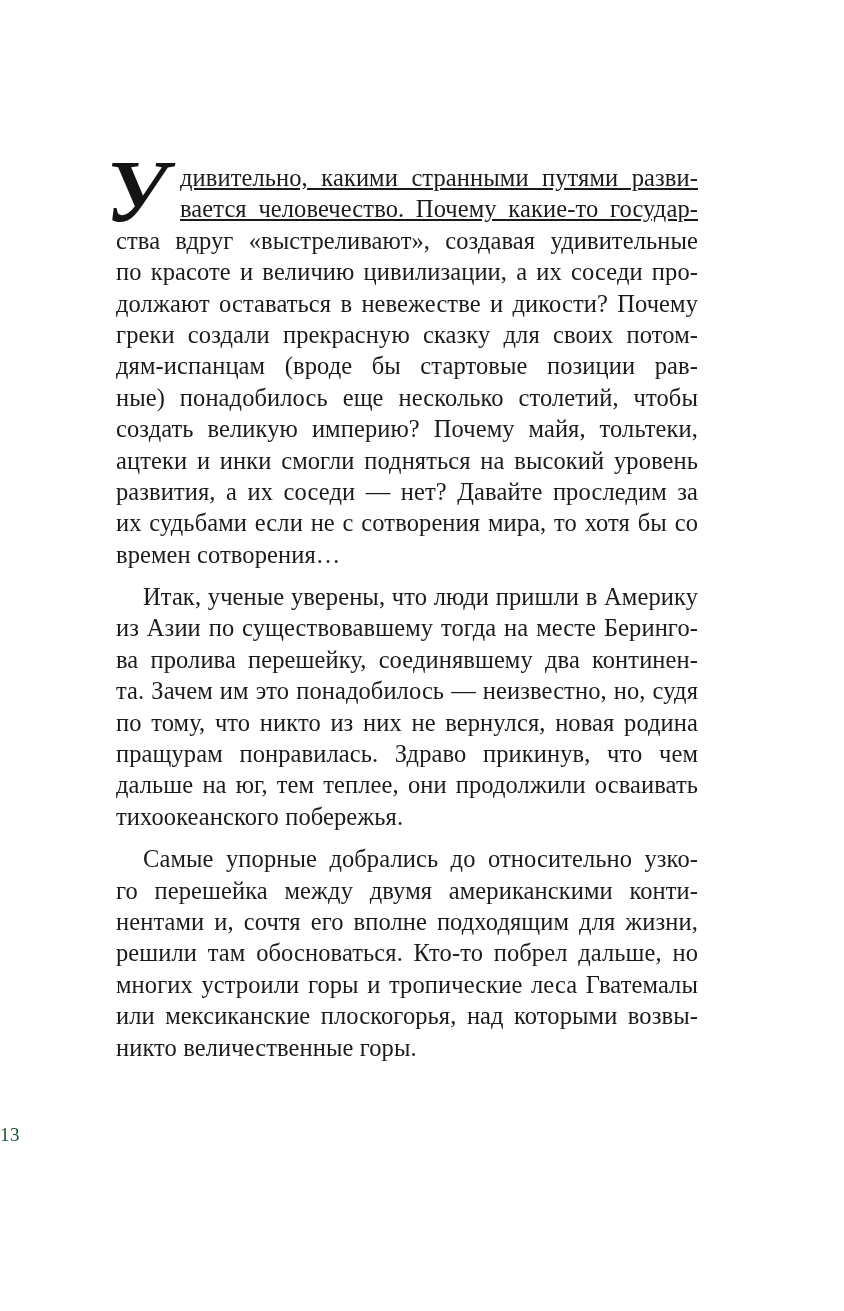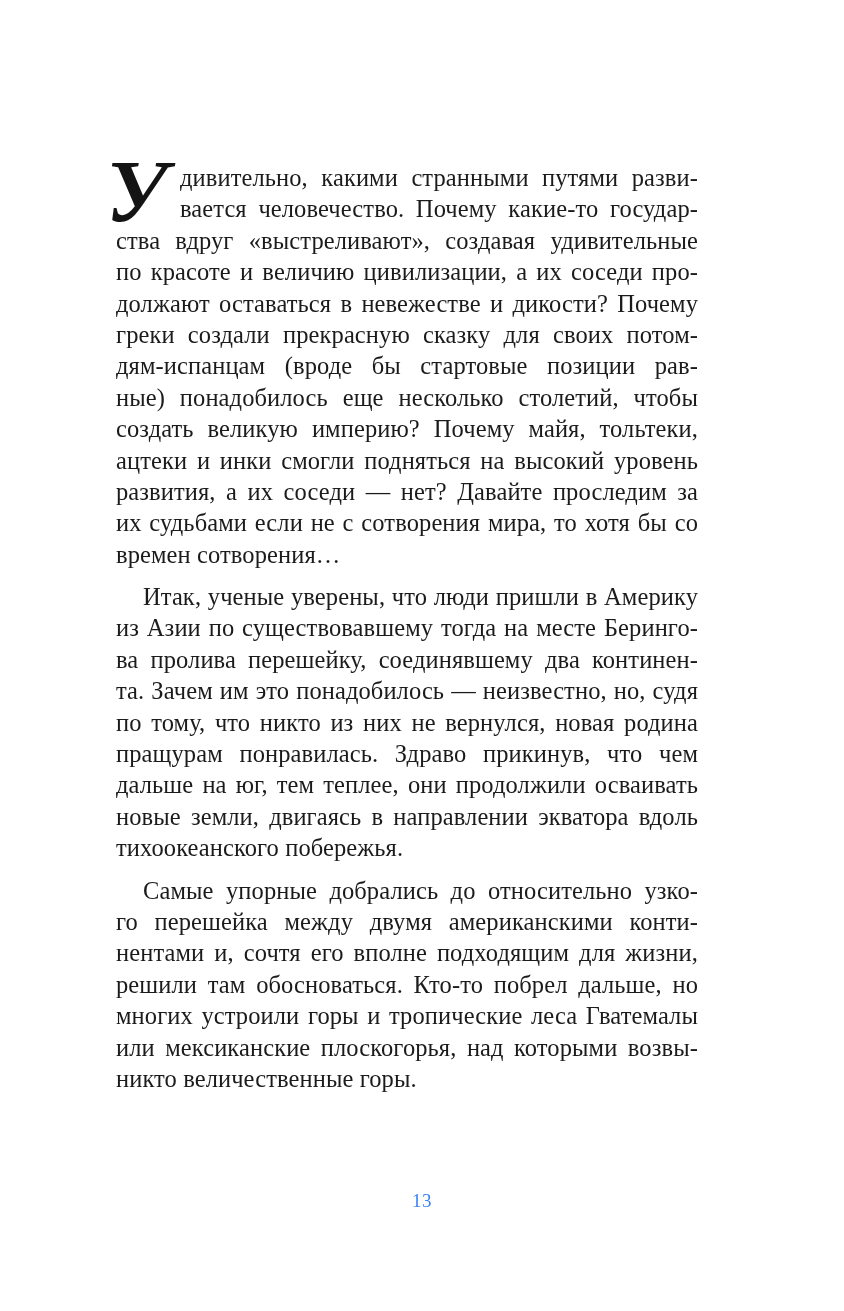--- a/index.html
+++ b/index.html
@@ -31,44 +31,44 @@
     text-align: justify;
     text-align-last: justify;
     height: 31.4px;
     white-space: nowrap;
   }
   .line.end {
     text-align-last: left;
   }
   .line.cap {
     padding-left: 64px;
+    text-decoration: underline;
   }
   .line.start {
     text-indent: 27px;
     margin-top: 11px;
   }
   .dropcap {
     position: absolute;
     left: 106px;
     top: 148px;
     font-size: 88px;
     line-height: 1;
     font-style: italic;
     font-weight: bold;
     color: #141414;
     font-family: "Liberation Serif", "DejaVu Serif", serif;
   }
   .pagenum {
     position: absolute;
     left: 0;
     right: 0;
-    top: 1190px;
-    text-align: center;
+    top: 1124px;
     font-size: 19px;
-    color: #3b82f6;
+    color: #14532d;
     letter-spacing: 0.5px;
   }
 </style>
 </head>
 <body>
 
 <div class="page">
 
   <div class="dropcap">У</div>
 
@@ -87,21 +87,20 @@
     <p class="line">их судьбами если не с сотворения мира, то хотя бы со</p>
     <p class="line end">времен сотворения…</p>
 
     <p class="line start">Итак, ученые уверены, что люди пришли в Америку</p>
     <p class="line">из Азии по существовавшему тогда на месте Беринго-</p>
     <p class="line">ва пролива перешейку, соединявшему два континен-</p>
     <p class="line">та. Зачем им это понадобилось — неизвестно, но, судя</p>
     <p class="line">по тому, что никто из них не вернулся, новая родина</p>
     <p class="line">пращурам понравилась. Здраво прикинув, что чем</p>
     <p class="line">дальше на юг, тем теплее, они продолжили осваивать</p>
-    <p class="line">новые земли, двигаясь в направлении экватора вдоль</p>
     <p class="line end">тихоокеанского побережья.</p>
 
     <p class="line start">Самые упорные добрались до относительно узко-</p>
     <p class="line">го перешейка между двумя американскими конти-</p>
     <p class="line">нентами и, сочтя его вполне подходящим для жизни,</p>
     <p class="line">решили там обосноваться. Кто-то побрел дальше, но</p>
     <p class="line">многих устроили горы и тропические леса Гватемалы</p>
     <p class="line">или мексиканские плоскогорья, над которыми возвы-</p>
     <p class="line end">никто величественные горы.</p>
   </div>

